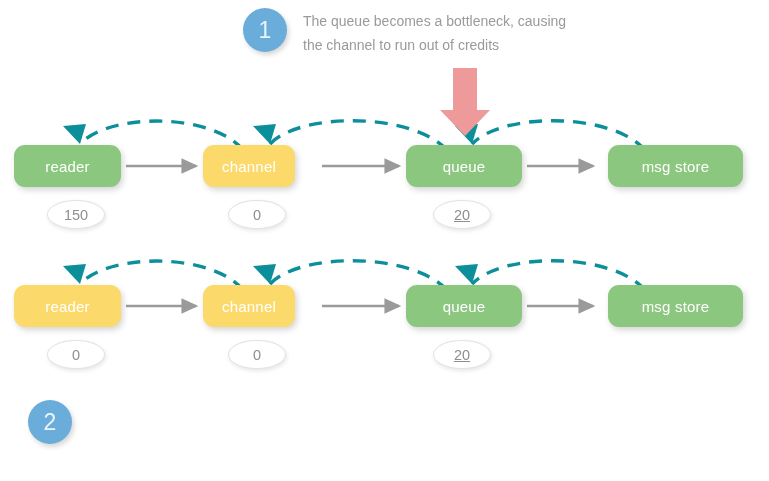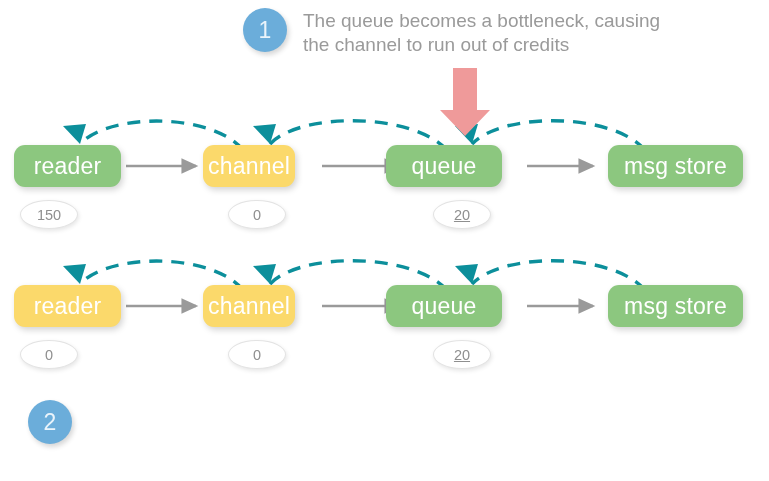--- a/index.html
+++ b/index.html
@@ -33,21 +33,21 @@
     color: #eaf4fb;
     font-size: 23px;
     display: flex;
     align-items: center;
     justify-content: center;
     flex: 0 0 auto;
     box-shadow: 2px 3px 5px rgba(0,0,0,0.16);
   }
   .annotation-text {
     color: #9a9a9a;
-    font-size: 19px;
+    font-size: 14px;
     line-height: 24px;
     margin-left: 16px;
     white-space: pre-line;
     padding-top: 1px;
   }
 
   #annotation-1 { left: 243px; top: 8px; }
   #annotation-2 { left: 28px; top: 400px; }
   #annotation-2 .annotation-text { max-width: 600px; }
 
@@ -60,52 +60,52 @@
   }
   #flow-row-1 { top: 108px; }
   #flow-row-2 { top: 248px; }
 
   .node {
     position: absolute;
     top: 37px;
     height: 42px;
     border-radius: 11px;
     color: #ffffff;
-    font-size: 23px;
+    font-size: 15px;
     display: flex;
     align-items: center;
     justify-content: center;
     box-shadow: 2px 3px 6px rgba(0,0,0,0.17);
     letter-spacing: 0.2px;
   }
   .node.green  { background: #8cc77f; }
   .node.yellow { background: #fbd96b; }
 
   .node-0 { left: 14px;  width: 107px; }
   .node-1 { left: 203px; width: 92px; }
-  .node-2 { left: 386px; width: 116px; }
+  .node-2 { left: 406px; width: 116px; }
   .node-3 { left: 608px; width: 135px; }
 
   
   .badge {
     position: absolute;
     top: 92px;
     width: 56px;
     height: 27px;
     border-radius: 50%;
     background: #ffffff;
     border: 1px solid #e3e3e3;
     color: #8f8f8f;
     font-size: 14.5px;
     display: flex;
     align-items: center;
     justify-content: center;
     box-shadow: 1px 2px 4px rgba(0,0,0,0.10);
   }
-  .badge-0 { left: 20px; }
+  .badge-0 { left: 47px; }
   .badge-1 { left: 228px; }
   .badge-2 { left: 433px; text-decoration: underline; }
 
   svg.overlay {
     position: absolute;
     left: 0;
     top: 0;
     width: 769px;
     height: 481px;
     pointer-events: none;

